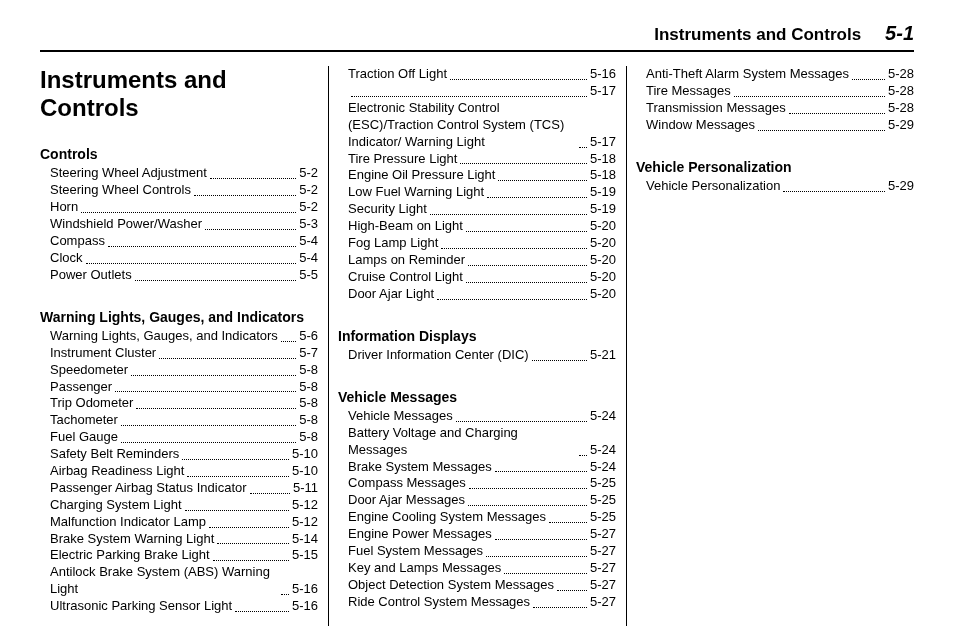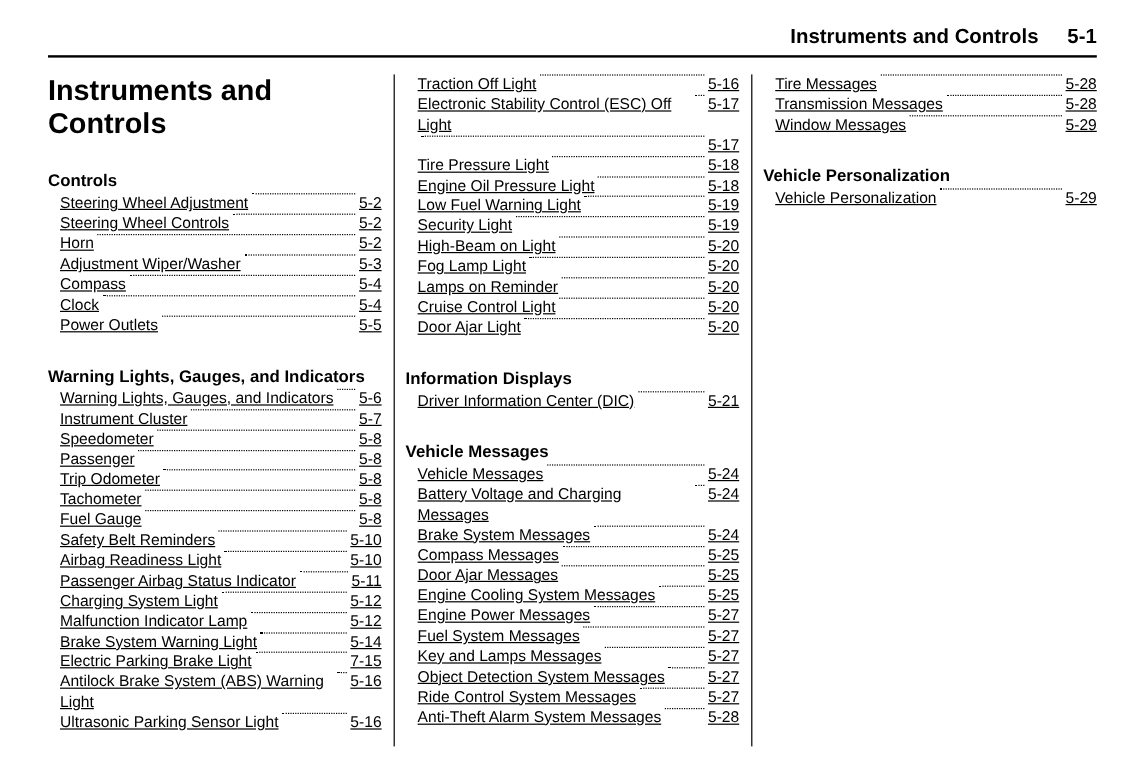--- a/index.html
+++ b/index.html
@@ -15,21 +15,21 @@
   }
   .header {
     display: flex;
     justify-content: flex-end;
     align-items: baseline;
     border-bottom: 2.5px solid #000;
     padding-bottom: 4px;
     margin-bottom: 14px;
   }
   .header-title { font-weight: bold; font-size: 17px; margin-right: 24px; }
-  .header-page  { font-weight: bold; font-size: 17px; }
+  .header-page  { font-weight: bold; font-size: 20px; font-style: italic; }
   .columns {
     column-count: 3;
     column-gap: 20px;
     column-rule: 1px solid #000;
     height: 560px;
     column-fill: auto;
   }
   h1 {
     font-size: 24px;
     font-weight: bold;
@@ -38,24 +38,23 @@
   }
   h2 {
     font-size: 14px;
     font-weight: bold;
     margin-top: 24px;
     margin-bottom: 2px;
     break-after: avoid;
   }
   .entry {
     display: flex;
-    align-items: flex-start;
+    align-items: flex-end;
     break-inside: avoid;
     padding-left: 10px;
-    text-decoration: underline;
   }
   .label { flex: 0 1 auto; }
   .dots {
     flex: 1 1 auto;
     border-bottom: 1.5px dotted #000;
     margin: 0 3px 3px 3px;
     min-width: 8px;
   }
   .pg { flex: 0 0 auto; white-space: nowrap; }
 </style>
@@ -80,21 +79,21 @@
         <span class="label">Steering Wheel Controls</span>
         <span class="dots"></span>
         <span class="pg">5-2</span>
       </div>
       <div class="entry">
         <span class="label">Horn</span>
         <span class="dots"></span>
         <span class="pg">5-2</span>
       </div>
       <div class="entry">
-        <span class="label">Adjustment Wiper/Washer</span>
+        <span class="label">Windshield Power/Washer</span>
         <span class="dots"></span>
         <span class="pg">5-3</span>
       </div>
       <div class="entry">
         <span class="label">Compass</span>
         <span class="dots"></span>
         <span class="pg">5-4</span>
       </div>
       <div class="entry">
         <span class="label">Clock</span>
@@ -168,43 +167,43 @@
         <span class="pg">5-12</span>
       </div>
       <div class="entry">
         <span class="label">Brake System Warning Light</span>
         <span class="dots"></span>
         <span class="pg">5-14</span>
       </div>
       <div class="entry">
         <span class="label">Electric Parking Brake Light</span>
         <span class="dots"></span>
-        <span class="pg">7-15</span>
+        <span class="pg">5-15</span>
       </div>
       <div class="entry">
         <span class="label">Antilock Brake System (ABS) Warning Light</span>
         <span class="dots"></span>
         <span class="pg">5-16</span>
       </div>
       <div class="entry">
         <span class="label">Ultrasonic Parking Sensor Light</span>
         <span class="dots"></span>
         <span class="pg">5-16</span>
       </div>
       <div class="entry">
         <span class="label">Traction Off Light</span>
         <span class="dots"></span>
         <span class="pg">5-16</span>
       </div>
       <div class="entry">
-        <span class="label">Electronic Stability Control (ESC) Off Light</span>
         <span class="dots"></span>
         <span class="pg">5-17</span>
       </div>
       <div class="entry">
+        <span class="label">Electronic Stability Control (ESC)/Traction Control System (TCS) Indicator/ Warning Light</span>
         <span class="dots"></span>
         <span class="pg">5-17</span>
       </div>
       <div class="entry">
         <span class="label">Tire Pressure Light</span>
         <span class="dots"></span>
         <span class="pg">5-18</span>
       </div>
       <div class="entry">
         <span class="label">Engine Oil Pressure Light</span>

